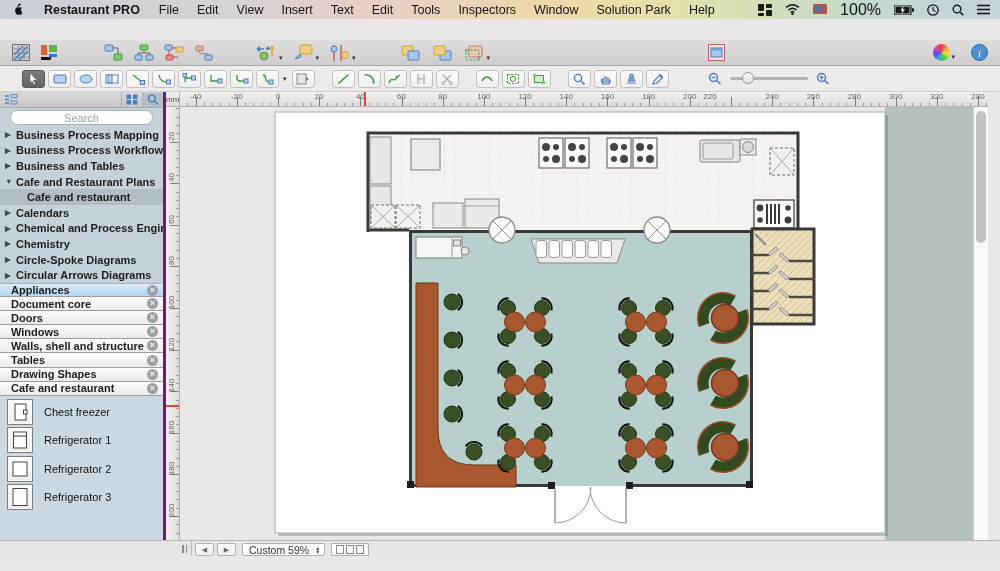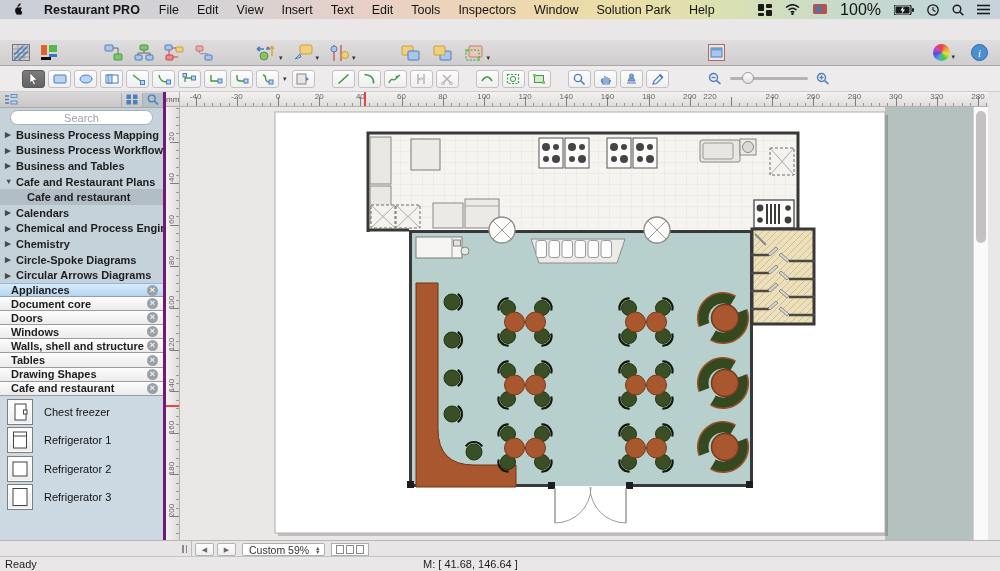--- a/index.html
+++ b/index.html
@@ -1006,17 +1006,13 @@
           <span>▼</span>
         </span>
     </span>
     <span id="page-icons">
         <i></i>
         <i></i>
         <i></i>
       </span>
   </div>
 
-  <div id="statusbar">
-    <span id="status-ready">Ready</span>
-    <span id="status-mouse">M: [ 41.68, 146.64 ]</span>
-  </div>
 </div>
 
 </body></html>

